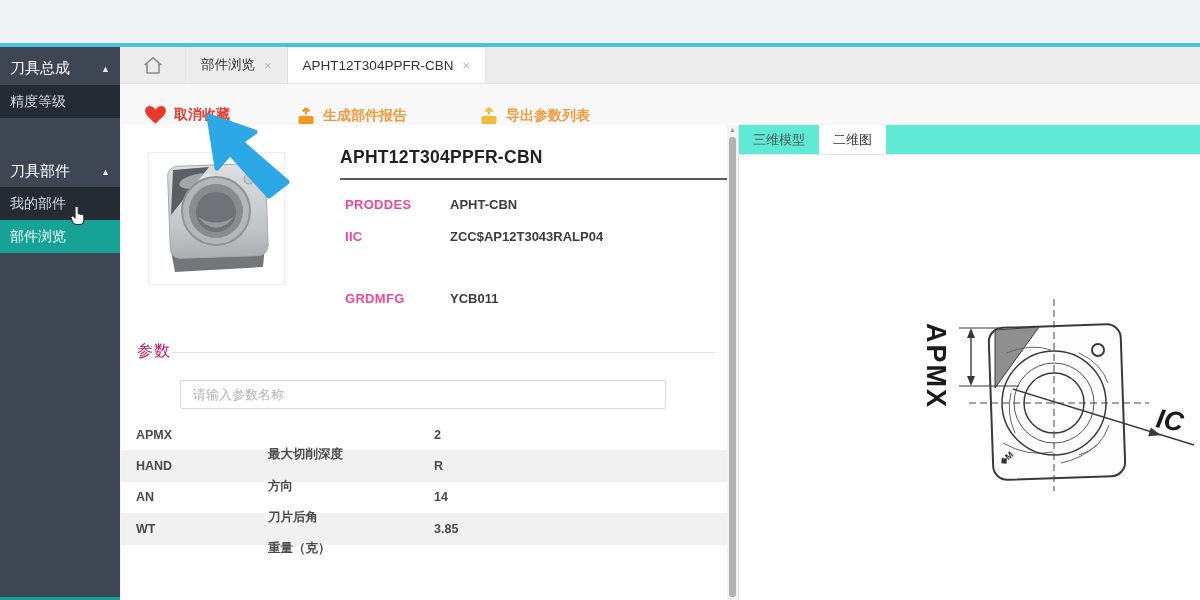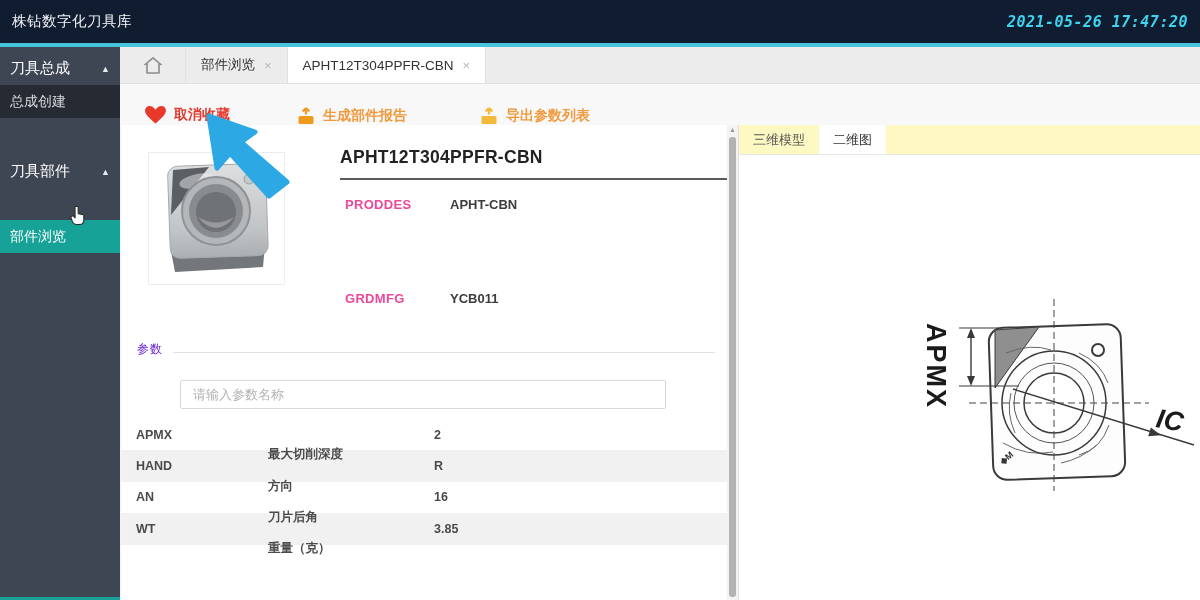--- a/index.html
+++ b/index.html
@@ -46,21 +46,21 @@
   .card { position:absolute; left:121px; top:125px; width:606px; height:475px; background:#FFFFFF; }
   .photo-box { position:absolute; left:27px; top:27px; width:137px; height:133px;
                border:1px solid #EDEDED; background:#FFFFFF; }
   .part-title { position:absolute; left:219px; top:22px; font-size:17.5px; font-weight:bold;
                 color:#222; letter-spacing:.3px; }
   .title-rule { position:absolute; left:219px; top:53px; width:487px; height:2px; background:#5A5A5A; }
   .field-row { position:absolute; left:219px; width:488px; height:20px; font-size:13px; }
   .field-label { position:absolute; left:5px; top:2px; color:#ec4899; font-weight:bold; letter-spacing:.3px; }
   .field-value { position:absolute; left:110px; top:2px; color:#3C3C3C; font-weight:bold; }
 
-  .section-head { position:absolute; left:16px; top:216px; font-size:12px; color:#6d28d9; letter-spacing:1px; }
+  .section-head { position:absolute; left:16px; top:216px; font-size:16px; color:#be185d; letter-spacing:1px; }
   .section-line { position:absolute; left:52px; top:227px; width:542px; height:1px; background:#E3E3E3; }
 
   .search-box { position:absolute; left:59px; top:255px; width:486px; height:29px; }
   .search-box input { width:100%; height:100%; border:1px solid #D8D8D8; border-radius:2px;
                       padding:0 12px; font-size:13px; color:#555; font-family:"Liberation Sans",sans-serif; outline:none; }
   .search-box input::placeholder { color:#B2B2B2; }
 
   .ptable { position:absolute; left:0; top:294px; width:606px; }
   .prow { display:flex; height:31.4px; align-items:center; font-size:12.5px; color:#4A4A4A; font-weight:bold; }
   .prow:nth-child(even) { background:#F1F1F2; }
@@ -68,51 +68,50 @@
   .pname { width:166px;margin-top:40px; }
 
   
   .scrollbar { position:absolute; left:727px; top:125px; width:11px; height:475px; background:#F3F3F3; }
   .sb-up { position:absolute; top:1px; left:0; width:11px; text-align:center; font-size:7px; color:#9A9A9A; }
   .sb-thumb { position:absolute; left:2px; top:12px; width:7px; height:460px; background:#B2B2B2; border-radius:3px; }
 
   
   .viewer { position:absolute; left:738px; top:125px; right:0; height:475px; background:#FFFFFF;
             border-left:1px solid #E0E0E0; }
-  .vtabs { height:30px; background:#fef9c3; display:flex; border-bottom:1px solid #E7E7E7; }
+  .vtabs { height:30px; background:#5eead4; display:flex; border-bottom:1px solid #E7E7E7; }
   .vtab { padding:0 14px; display:flex; align-items:center; font-size:13px; color:#555; cursor:pointer; }
   .vtab.active { background:#FFFFFF; color:#333; }
   .drawing { position:absolute; left:172px; top:168px; }
 
   
   .blue-arrow { position:absolute; left:203px; top:110px; z-index:30; }
   .hand-cursor { position:absolute; left:70px; top:205px; z-index:30; }
 </style>
 </head>
 <body>
 
 <div class="screen">
 
-  <div class="topbar">
-    <div class="app-title">株钻数字化刀具库</div>
-    <div class="clock">2021-05-26 17:47:20</div>
-  </div>
   <div class="cyan-strip"></div>
 
   <div class="sidebar">
     <div class="side-row group-head" style="top:5px">
       <span>刀具总成</span>
       <span class="caret">▲</span>
     </div>
     <div class="side-row side-item" style="top:38px">
-      <span>总成创建</span>
+      <span>精度等级</span>
     </div>
     <div class="side-row group-head" style="top:108px">
       <span>刀具部件</span>
       <span class="caret">▲</span>
+    </div>
+    <div class="side-row side-item" style="top:140px">
+      <span>我的部件</span>
     </div>
     <div class="side-row side-item active" style="top:173px">
       <span>部件浏览</span>
     </div>
   </div>
   <div class="bottom-strip"></div>
 
   <div class="tabrow">
     <div class="home-tab">
       <svg width="22" height="21" viewBox="0 0 22 21">
@@ -176,20 +175,24 @@
       </svg>
     </div>
 
     <div class="part-title">APHT12T304PPFR-CBN</div>
     <div class="title-rule"></div>
 
     <div class="field-row" style="top:70px">
       <span class="field-label">PRODDES</span>
       <span class="field-value">APHT-CBN</span>
     </div>
+    <div class="field-row" style="top:102px">
+      <span class="field-label">IIC</span>
+      <span class="field-value">ZCC$AP12T3043RALP04</span>
+    </div>
     <div class="field-row" style="top:164px">
       <span class="field-label">GRDMFG</span>
       <span class="field-value">YCB011</span>
     </div>
 
     <div class="section-head">参数</div>
     <div class="section-line"></div>
 
     <div class="search-box">
       <input type="text" placeholder="请输入参数名称" style="">
@@ -202,21 +205,21 @@
         <span class="pvalue">2</span>
       </div>
       <div class="prow">
         <span class="pcode">HAND</span>
         <span class="pname">方向</span>
         <span class="pvalue">R</span>
       </div>
       <div class="prow">
         <span class="pcode">AN</span>
         <span class="pname">刀片后角</span>
-        <span class="pvalue">16</span>
+        <span class="pvalue">14</span>
       </div>
       <div class="prow">
         <span class="pcode">WT</span>
         <span class="pname">重量（克）</span>
         <span class="pvalue">3.85</span>
       </div>
     </div>
   </div>
 
   <div class="scrollbar">

